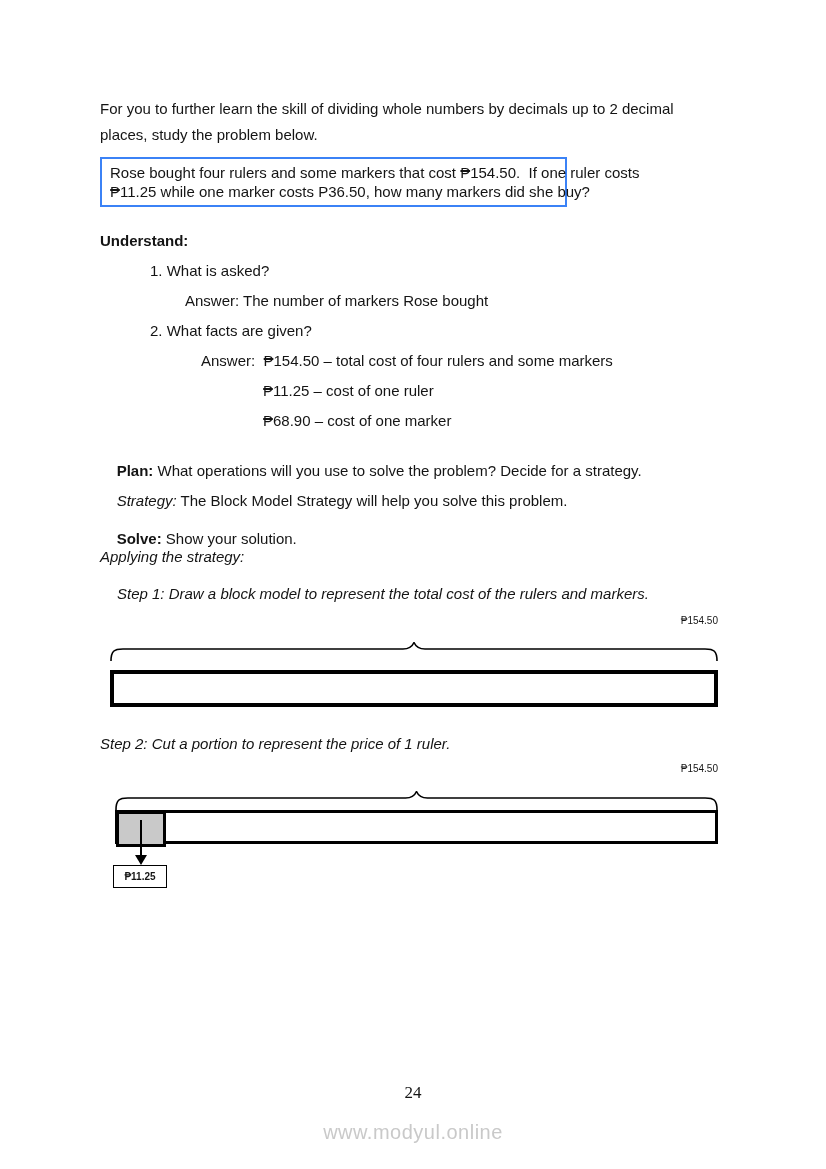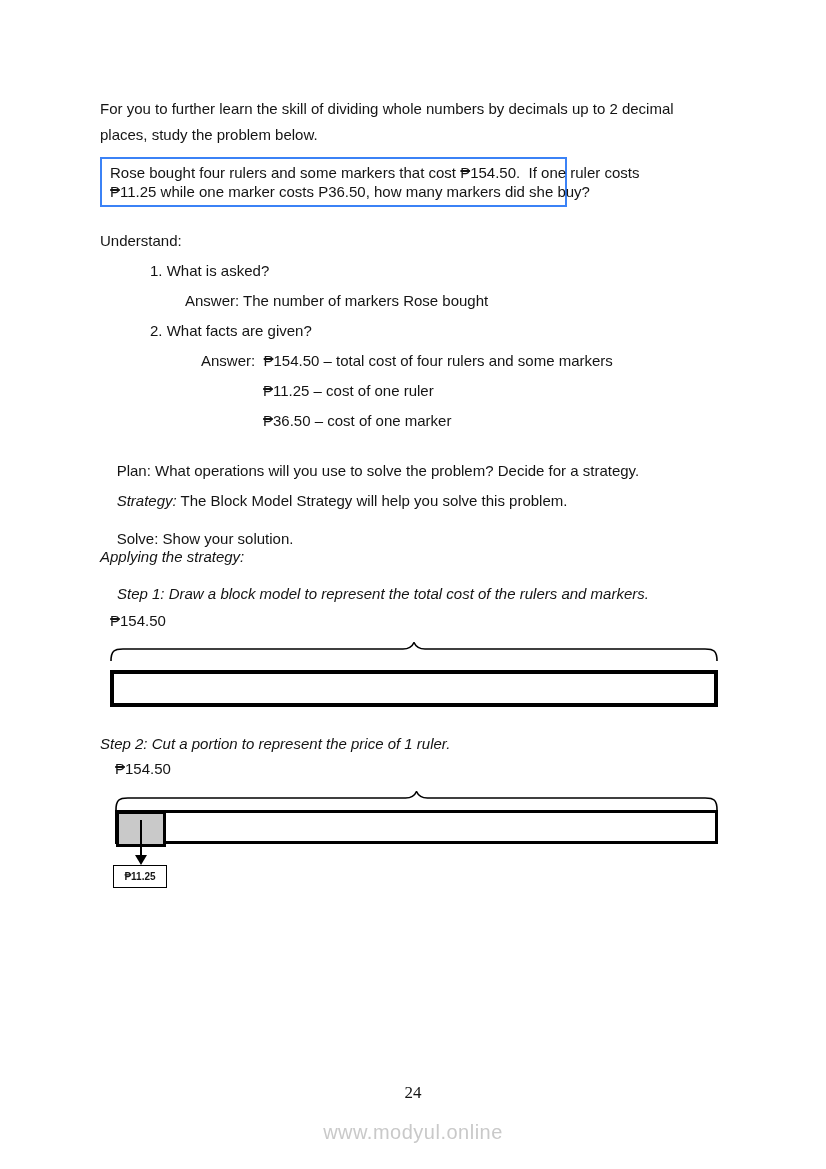--- a/index.html
+++ b/index.html
@@ -15,44 +15,44 @@
     font-family: "Liberation Sans", sans-serif;
     color: #141414;
     overflow: hidden;
   }
   .line {
     position: absolute;
     font-size: 15px;
     line-height: 20px;
     white-space: pre;
   }
-  .bold   { font-weight: normal; }
+  .bold   { font-weight: bold; }
   .italic { font-style: italic; }
 
   .problem-box {
     position: absolute;
     left: 100px;
     top: 157px;
     width: 467px;
     height: 50px;
     border: 2px solid #3b82f6;
     box-sizing: border-box;
     padding: 4px 8px;
   }
   .problem-box .boxline {
     font-size: 15px;
     line-height: 19px;
     white-space: pre;
   }
 
   .amount-label {
     position: absolute;
-    font-size: 15px;
+    font-size: 10px;
     line-height: 20px;
-    text-align: left;
+    text-align: right;
   }
   .brace {
     position: absolute;
     display: block;
   }
   .block-rect {
     position: absolute;
     border: 4px solid #000;
     box-sizing: border-box;
     background: #ffffff;
@@ -136,21 +136,21 @@
     <div class="boxline">Rose bought four rulers and some markers that cost ₱154.50.  If one ruler costs</div>
     <div class="boxline">₱11.25 while one marker costs P36.50, how many markers did she buy?</div>
   </div>
 
   <div class="line bold" style="left:100px; top:231px">Understand:</div>
   <div class="line" style="left:150px; top:261px">1. What is asked?</div>
   <div class="line" style="left:185px; top:291px">Answer: The number of markers Rose bought</div>
   <div class="line" style="left:150px; top:321px">2. What facts are given?</div>
   <div class="line" style="left:201px; top:351px">Answer:  ₱154.50 – total cost of four rulers and some markers</div>
   <div class="line" style="left:263px; top:381px">₱11.25 – cost of one ruler</div>
-  <div class="line" style="left:263px; top:411px">₱36.50 – cost of one marker</div>
+  <div class="line" style="left:263px; top:411px">₱68.90 – cost of one marker</div>
 
   <div class="line" style="left:100px; top:441px">
     <span class="bold">Plan:</span><span> What operations will you use to solve the problem? Decide for a strategy.</span>
   </div>
   <div class="line" style="left:100px; top:471px">
     <span class="italic">Strategy:</span><span> The Block Model Strategy will help you solve this problem.</span>
   </div>
   <div class="line" style="left:100px; top:509px">
     <span class="bold">Solve:</span><span> Show your solution.</span>
   </div>

